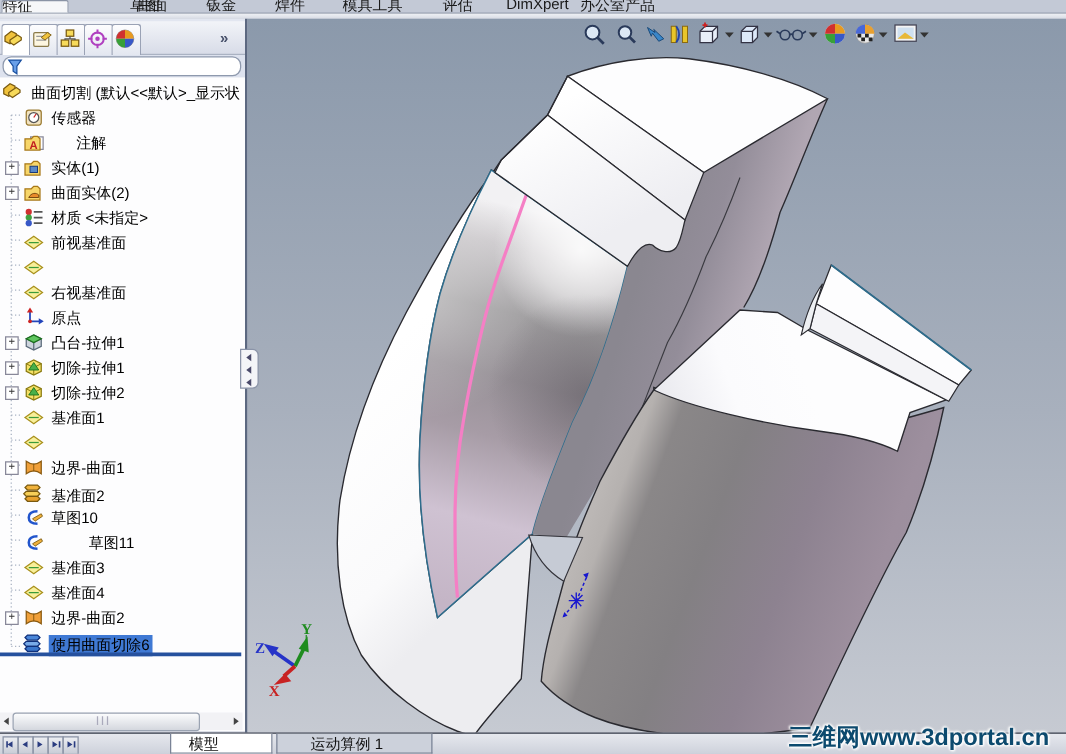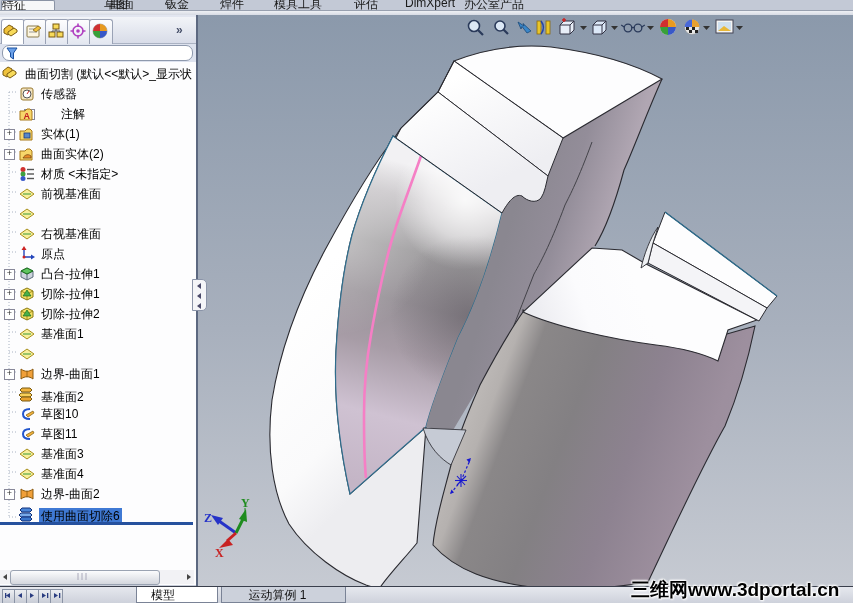--- a/index.html
+++ b/index.html
@@ -33,21 +33,21 @@
   
   #handle{position:absolute;left:192px;top:279px;width:13px;height:30px;background:#f4f5f8;border:1px solid #8b94a8;border-radius:0 5px 5px 0;z-index:5;}
   
   #viewport{position:absolute;left:198px;top:15px;width:655px;height:571px;background:linear-gradient(#8b99ab,#a8b0bd 55%,#c6cad2);}
   #vpsvg{position:absolute;left:198px;top:15px;width:655px;height:571px;}
   
   #statusbar{position:absolute;left:0;top:586px;width:853px;height:17px;background:linear-gradient(#e6e8ee,#ccd0da);border-top:1px solid #3a3f4c;}
   .navbtn{position:absolute;top:2px;width:11px;height:13px;background:linear-gradient(#eceef2,#c8ccd6);border:1px solid #8a93a5;}
   .mtab{position:absolute;top:0px;height:16px;font-size:12px;color:#111;text-align:center;border:1px solid #7a8396;border-top:none;}
   
-  #wm{position:absolute;left:631px;top:577px;z-index:20;font-size:19px;font-weight:bold;color:#000000;text-shadow:0 0 2px #fff,0 0 2px #fff,0 0 3px #fff,1px 1px 2px #fff,-1px -1px 2px #fff;letter-spacing:0px;}
+  #wm{position:absolute;left:631px;top:577px;z-index:20;font-size:19px;font-weight:bold;color:#0c4a6e;text-shadow:0 0 2px #fff,0 0 2px #fff,0 0 3px #fff,1px 1px 2px #fff,-1px -1px 2px #fff;letter-spacing:0px;}
 </style>
 </head>
 <body>
 <div id="app">
 
   <div id="ribbontabs">
     <div class="rtab active" style="left:1px;width:52px;"><span>特征</span></div>
     <div class="rtab" style="left:56px;width:52px;margin-left:48px;"><span>草图</span></div>
     <div class="rtab" style="left:110px;width:53px;"><span>曲面</span></div>
     <div class="rtab" style="left:165px;width:53px;"><span>钣金</span></div>
@@ -180,21 +180,21 @@
       <div class="trow" style="top:281px;margin-top:43px;">
           <span class="txt">基准面2</span>
         </div>
       <div class="trow" style="top:301px;">
           <div class="plus"></div>
           <span class="txt">边界-曲面1</span>
         </div>
       <div class="trow" style="top:341px;padding-left:38px;">
           <span class="txt">草图10</span>
         </div>
-      <div class="trow" style="top:361px;">
+      <div class="trow" style="top:361px;margin-left:30px;">
           <span class="txt">草图11</span>
         </div>
       <div class="trow" style="top:381px;">
           <span class="txt">基准面3</span>
         </div>
       <div class="trow" style="top:401px;padding-left:16px;">
           <span class="txt">基准面4</span>
         </div>
       <div class="trow" style="top:421px;">
           <div class="plus"></div>

